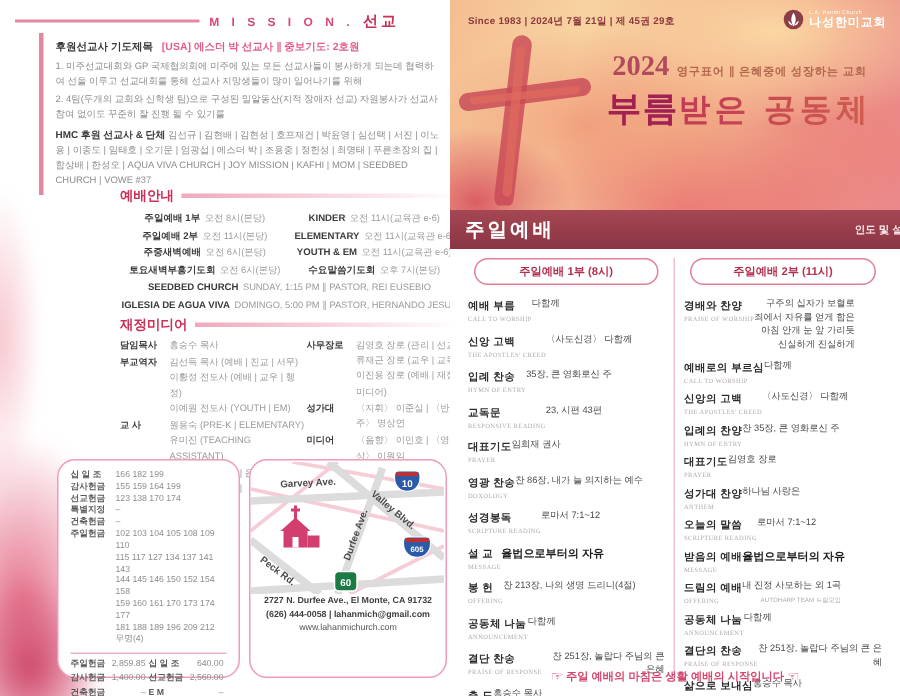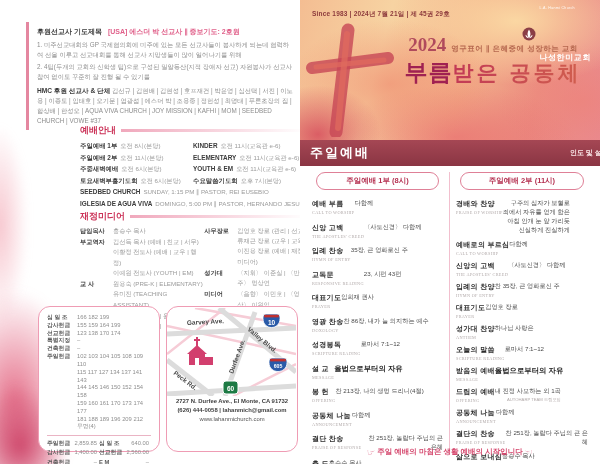--- a/index.html
+++ b/index.html
@@ -20,21 +20,21 @@
   .mission-box{position:absolute;top:22px;left:26px;width:280px;box-sizing:border-box;padding:5px 8px;border-left:3px solid #e487a0;border-right:3px solid #e487a0;}
   .mb-title-row{font-size:7px;line-height:1.4;}
   .mb-title{font-weight:bold;color:#3a3a3a;margin-right:4px;}
   .mb-sub{color:#e0608a;font-weight:bold;}
   .mb-item{font-size:6.3px;color:#8c8c8c;line-height:1.55;margin-top:3px;}
   .mb-hmc{font-size:6.3px;color:#8c8c8c;line-height:1.55;margin-top:4px;}
   .mb-hmc b{color:#3a3a3a;font-size:6.6px;}
 
   
   .sec{position:absolute;left:80px;width:226px;}
-  .sec-worship{top:124px;}
+  .sec-worship{top:124px;text-align:center;}
   .sec-serving{top:210px;}
   .sec-title-row{display:flex;align-items:center;gap:5px;margin-bottom:3px;}
   .sec-title{font-size:9px;font-weight:bold;color:#cb3157;white-space:nowrap;}
   .sec-rule{flex:1;height:3px;background:linear-gradient(90deg,#f0a8bc,rgba(240,168,188,0));}
   .wi-cols{display:flex;}
   .wi-col{width:50%;}
   .wi-row{font-size:6.2px;line-height:1.8;color:#9a9a9a;white-space:nowrap;}
   .wi-row b{color:#3b3b3b;margin-right:3px;font-size:6.4px;}
   .sv-cols{display:flex;}
   .sv-c1{width:55%;}
@@ -65,21 +65,21 @@
     radial-gradient(90px 70px at 6% 96%,rgba(211,63,85,.78),transparent 70%),
     radial-gradient(140px 90px at 30% 60%,rgba(238,130,105,.6),transparent 72%),
     radial-gradient(170px 85px at 72% 15%,rgba(251,218,164,.95),transparent 75%),
     radial-gradient(120px 80px at 94% 72%,rgba(238,128,118,.55),transparent 70%),
     radial-gradient(160px 70px at 52% 98%,rgba(231,99,108,.62),transparent 75%),
     linear-gradient(105deg,#f4bd92 0%,#f7d3a2 28%,#f2ad88 55%,#ec8f82 78%,#e98a90 100%);}
   .mast-meta{position:absolute;top:10px;left:12px;font-size:6.5px;font-weight:bold;color:#8c3a3c;letter-spacing:.2px;}
   .logo{position:absolute;top:6px;right:9px;display:flex;align-items:center;gap:3px;}
   .logo-text{color:#fff;line-height:1.2;}
   .logo-en{font-size:3.6px;letter-spacing:.3px;opacity:.95;}
-  .logo-ko{font-size:8px;font-weight:bold;letter-spacing:.6px;margin-top:43px;}
+  .logo-ko{font-size:8px;font-weight:bold;letter-spacing:.6px;}
   .cross-svg{position:absolute;left:2px;top:22px;}
   .slogan{position:absolute;left:92px;top:34px;width:202px;text-align:center;}
   .slogan-line1{display:flex;justify-content:center;align-items:baseline;gap:5px;}
   .year{font-family:"Liberation Serif","DejaVu Serif",serif;font-size:19px;font-weight:bold;color:#b04a5c;}
   .slogan-txt{font-size:7.5px;font-weight:bold;color:#b5674e;letter-spacing:.5px;}
   .main-title{margin-top:1px;white-space:nowrap;}
   .mt-strong{font-size:23px;font-weight:900;color:#a02152;letter-spacing:1px;}
   .mt-rest{font-size:21px;font-weight:800;letter-spacing:3px;background:linear-gradient(90deg,#c23a56,#d05e4e);-webkit-background-clip:text;background-clip:text;color:transparent;}
   .called{margin-top:4px;font-size:8px;font-weight:bold;letter-spacing:5px;color:#cf8d84;}
 
@@ -104,20 +104,25 @@
 </style>
 </head>
 <body>
 
 <div class="page">
 
   <div class="wc wc-a"></div>
   <div class="wc wc-b"></div>
   <div class="wc wc-c"></div>
 
+  <div class="mission-header">
+    <div class="mh-rule"></div>
+    <span class="mh-en">M I S S I O N .</span>
+    <span class="mh-ko">선교</span>
+  </div>
 
   <div class="mission-box">
     <div class="mb-title-row">
       <span class="mb-title">후원선교사 기도제목</span>
       <span class="mb-sub">[USA] 에스더 박 선교사 ∥ 중보기도: 2호원</span>
     </div>
     <div class="mb-item">1. 미주선교대회와 GP 국제협의회에 미주에 있는 모든 선교사들이 봉사하게 되는데 협력하여 선을 이루고 선교대회를 통해 선교사 지망생들이 많이 일어나기를 위해</div>
     <div class="mb-item">2. 4팀(두개의 교회와 신학생 팀)으로 구성된 밀알동산(지적 장애자 선교) 자원봉사가 선교사 참여 없이도 꾸준히 잘 진행 될 수 있기를</div>
     <div class="mb-hmc">
       <b>HMC 후원 선교사 &amp; 단체</b>

